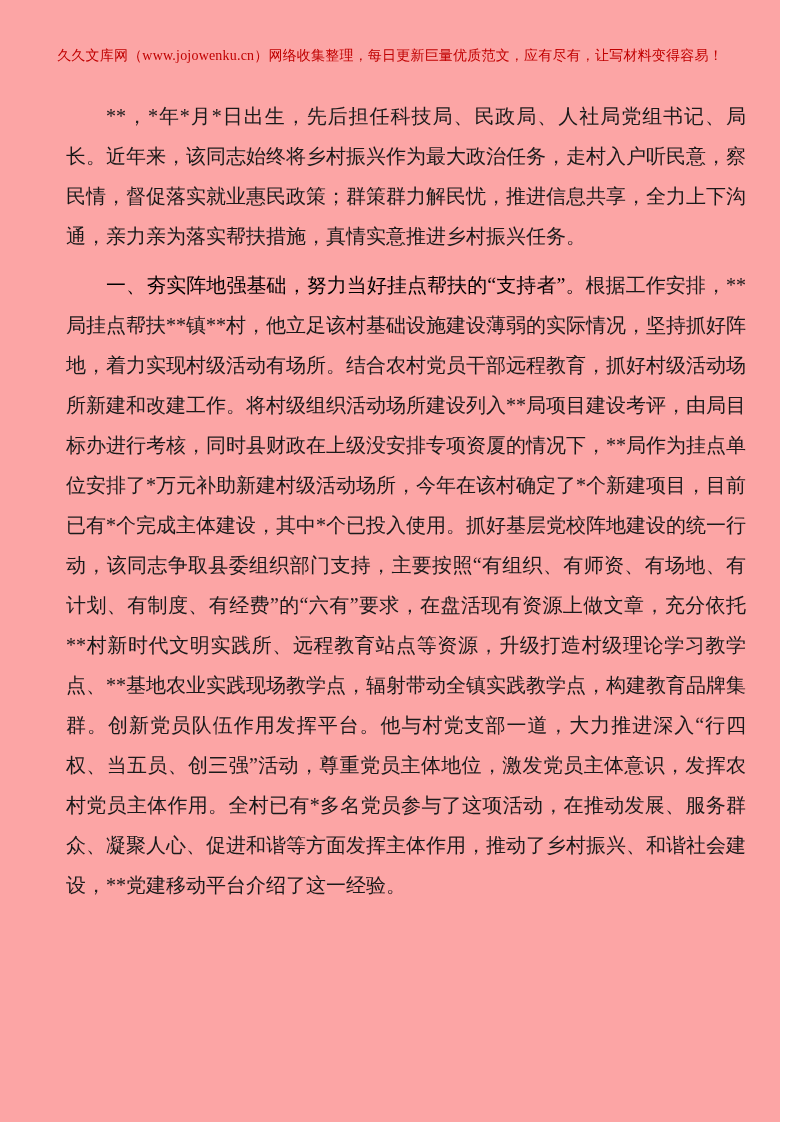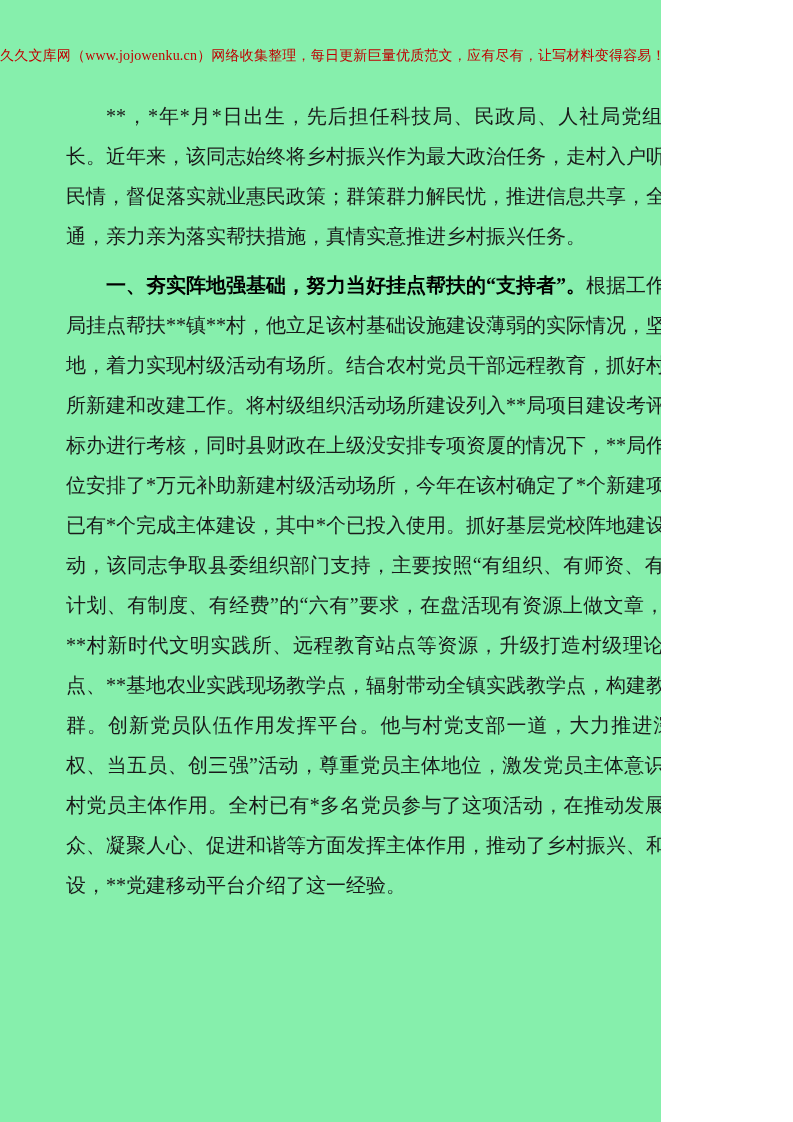--- a/index.html
+++ b/index.html
@@ -2,23 +2,23 @@
 <html lang="zh"><head>
 <meta charset="utf-8">
 <style>
   html, body {
     margin: 0;
     padding: 0;
     background: #ffffff;
   }
   .page {
     position: relative;
-    width: 661px;
+    width: 780px;
     height: 1122px;
-    background: #86efac;
+    background: #fca5a5;
     overflow: hidden;
     font-family: "Liberation Serif", "DejaVu Serif", serif;
   }
   .watermark {
     position: absolute;
     top: 47px;
     left: 0;
     width: 100%;
     text-align: center;
     font-size: 14px;
@@ -38,21 +38,21 @@
     text-justify: inter-ideograph;
   }
   .doc-body p {
     margin: 0 0 9px 0;
     text-indent: 2em;
   }
   .doc-body p:last-child {
     margin-bottom: 0;
   }
   .run-bold {
-    font-weight: bold;
+    font-weight: normal;
     color: #000000;
   }
 </style>
 </head>
 <body>
 
 <div class="page">
   <div class="watermark" style="color: rgb(192, 0, 0);">久久文库网（www.jojowenku.cn）网络收集整理，每日更新巨量优质范文，应有尽有，让写材料变得容易！</div>
   <div class="doc-body" id="doc-body" style="color: rgb(26, 26, 26);">
       <p><span>**，*年*月*日出生，先后担任科技局、民政局、人社局党组书记、局长。近年来，该同志始终将乡村振兴作为最大政治任务，走村入户听民意，察民情，督促落实就业惠民政策；群策群力解民忧，推进信息共享，全力上下沟通，亲力亲为落实帮扶措施，真情实意推进乡村振兴任务。</span></p>

